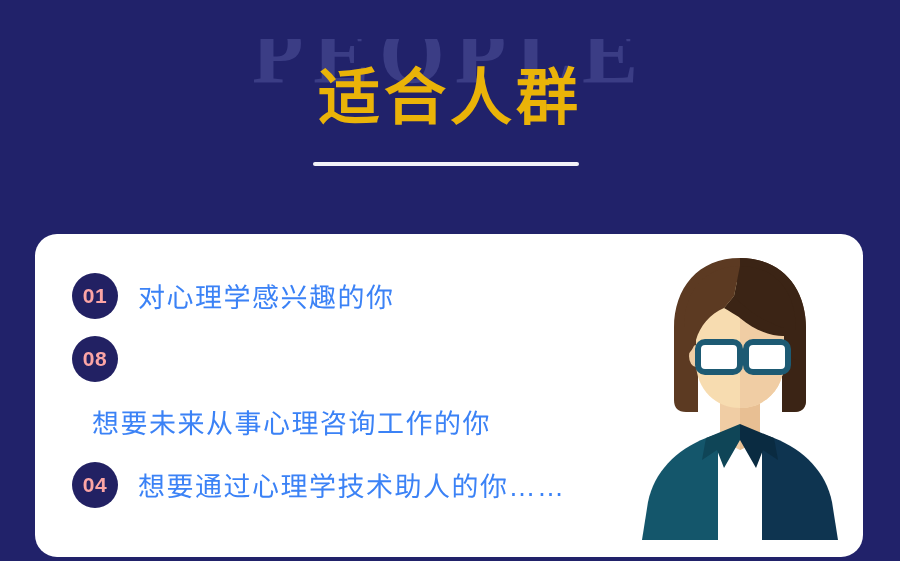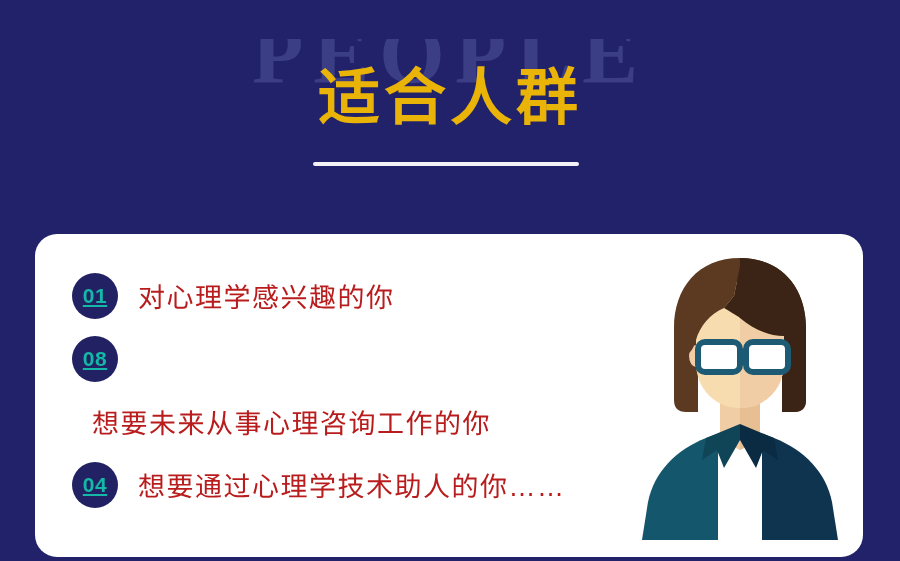--- a/index.html
+++ b/index.html
@@ -94,33 +94,32 @@
     height: 63px;
     display: flex;
     align-items: center;
   }
   .badge {
     flex: 0 0 auto;
     width: 46px;
     height: 46px;
     border-radius: 50%;
     background: #222163;
-    color: #14b8a6;
+    color: #fca5a5;
     font-size: 21px;
     font-weight: 700;
     display: flex;
     align-items: center;
     justify-content: center;
     letter-spacing: 0.5px;
-    text-decoration: underline;
   }
   .item-text {
     margin-left: 20px;
     font-size: 27px;
-    color: #b91c1c;
+    color: #3b82f6;
     letter-spacing: 1.5px;
     white-space: nowrap;
   }
 
   
   .illustration {
     position: absolute;
     left: 585px;
     top: 10px;
     width: 240px;

